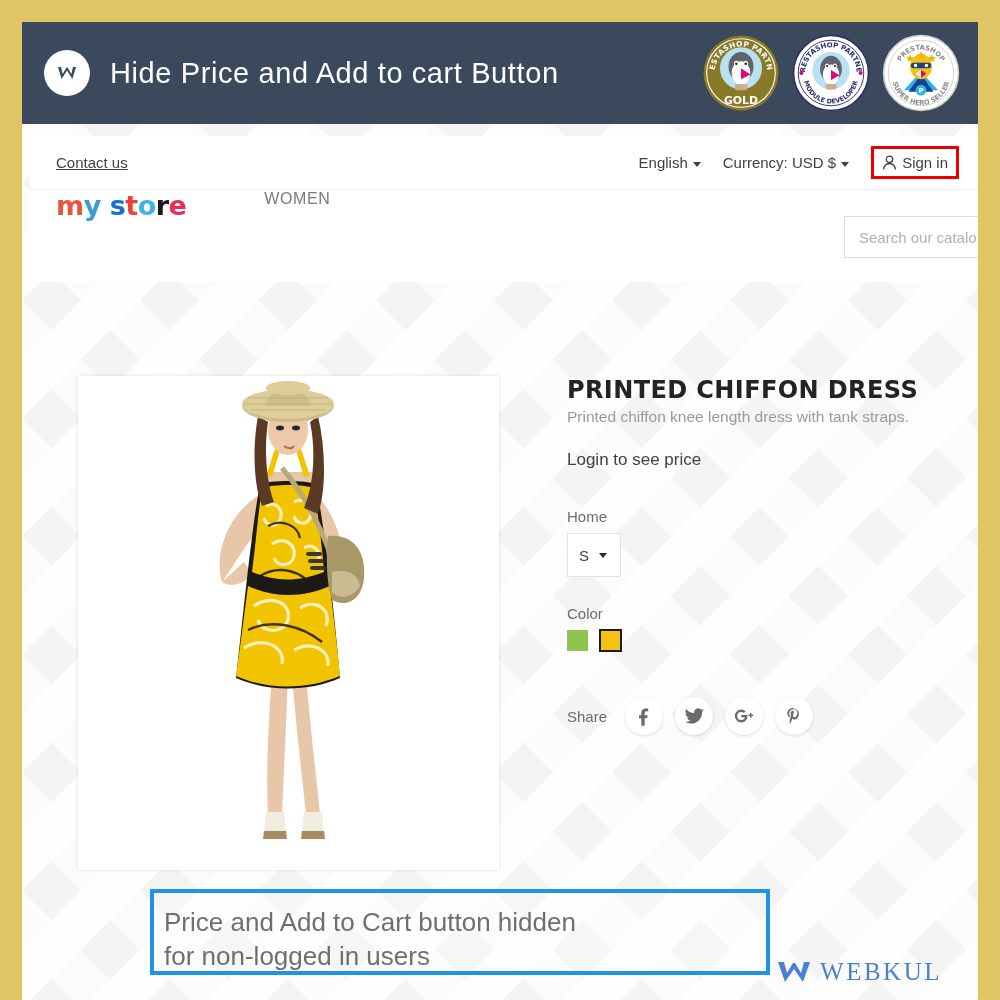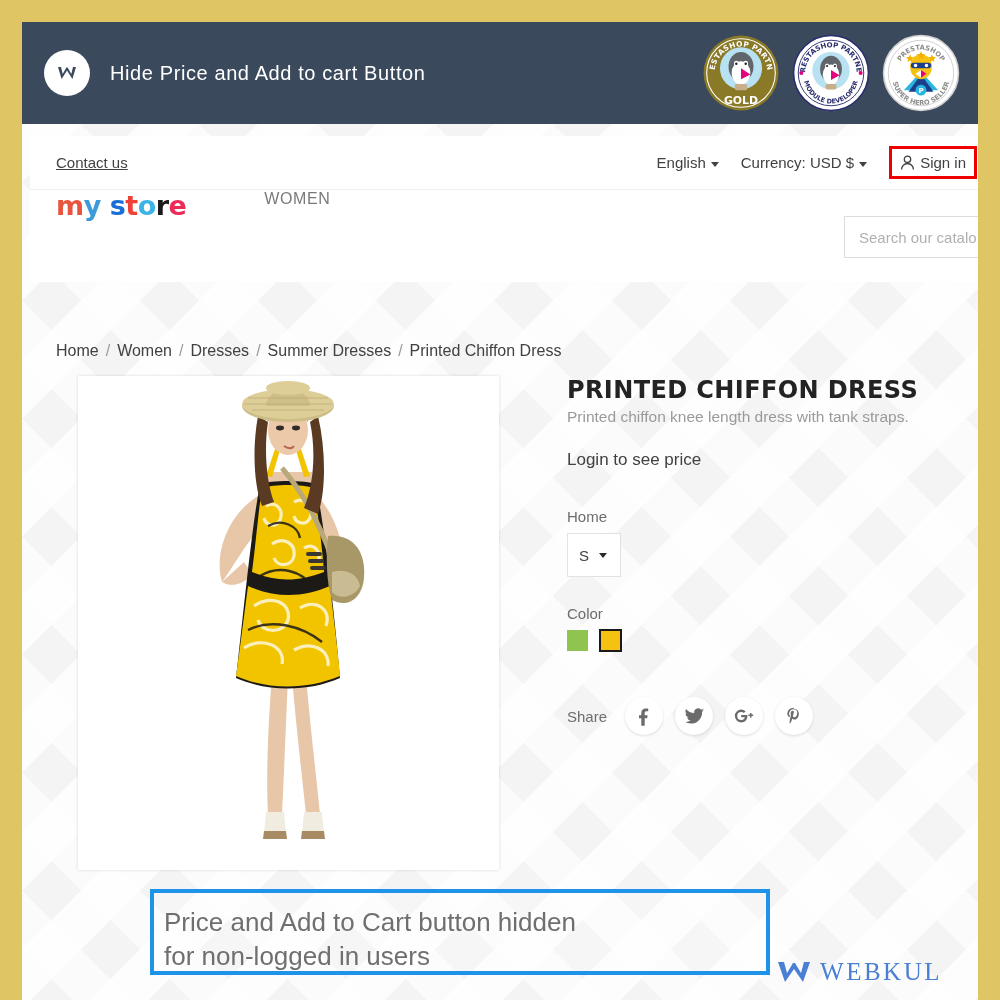--- a/index.html
+++ b/index.html
@@ -32,21 +32,21 @@
   }
   #banner-logo-circle {
     width: 46px; height: 46px;
     border-radius: 50%;
     background: #ffffff;
     display: flex; align-items: center; justify-content: center;
     flex: 0 0 auto;
   }
   #banner-title {
     color: #ffffff;
-    font-size: 20px;
+    font-size: 29px;
     font-weight: 400;
     letter-spacing: 0.6px;
     margin-left: 20px;
     white-space: nowrap;
   }
   #banner-badges {
     margin-left: auto;
     display: flex;
     align-items: center;
     gap: 12px;
@@ -82,21 +82,21 @@
     position: relative;
   }
   #contact-us {
     font-size: 15px; color: #414141;
   }
   #topbar-right {
     margin-left: auto;
     display: flex;
     align-items: center;
     gap: 22px;
-    padding-right: 4px;
+    padding-right: 22px;
     font-size: 15px;
     color: #414141;
   }
   .caret {
     display: inline-block;
     width: 0; height: 0;
     border-left: 4.5px solid transparent;
     border-right: 4.5px solid transparent;
     border-top: 5px solid #414141;
     margin-left: 5px;
@@ -383,23 +383,20 @@
 
       <div id="navrow">
         <div id="store-logo"><span class="l1">m</span><span class="l2">y</span> <span class="l4">s</span><span class="l5">t</span><span class="l6">o</span><span class="l8">r</span><span class="l9">e</span></div>
         <div id="menu-women">WOMEN</div>
         <div id="search-box">
           <input id="search-input" type="text" placeholder="Search our catalo" style="">
         </div>
       </div>
     </div>
 
-    <div id="breadcrumb">
-      <span>Home</span><span class="sep">/</span><span>Women</span><span class="sep">/</span><span>Dresses</span><span class="sep">/</span><span>Summer Dresses</span><span class="sep">/</span><span>Printed Chiffon Dress</span>
-    </div>
 
     <div id="product-image-card">
       <svg id="product-photo" viewBox="0 0 421 494">
         <rect width="421" height="494" fill="#ffffff"></rect>
         <g transform="translate(210,0)">
 
           <path d="M-16 300 C -20 350, -22 400, -20 438 L -6 438 C -4 398, -2 348, 0 300 Z" fill="#e8c6a8"></path>
           <path d="M4 300 C 8 350, 14 400, 18 438 L 32 438 C 28 398, 22 348, 18 300 Z" fill="#e8c6a8"></path>
 
           <path d="M-22 436 l18 0 l2 22 l-22 0 z" fill="#f1ece0"></path>

